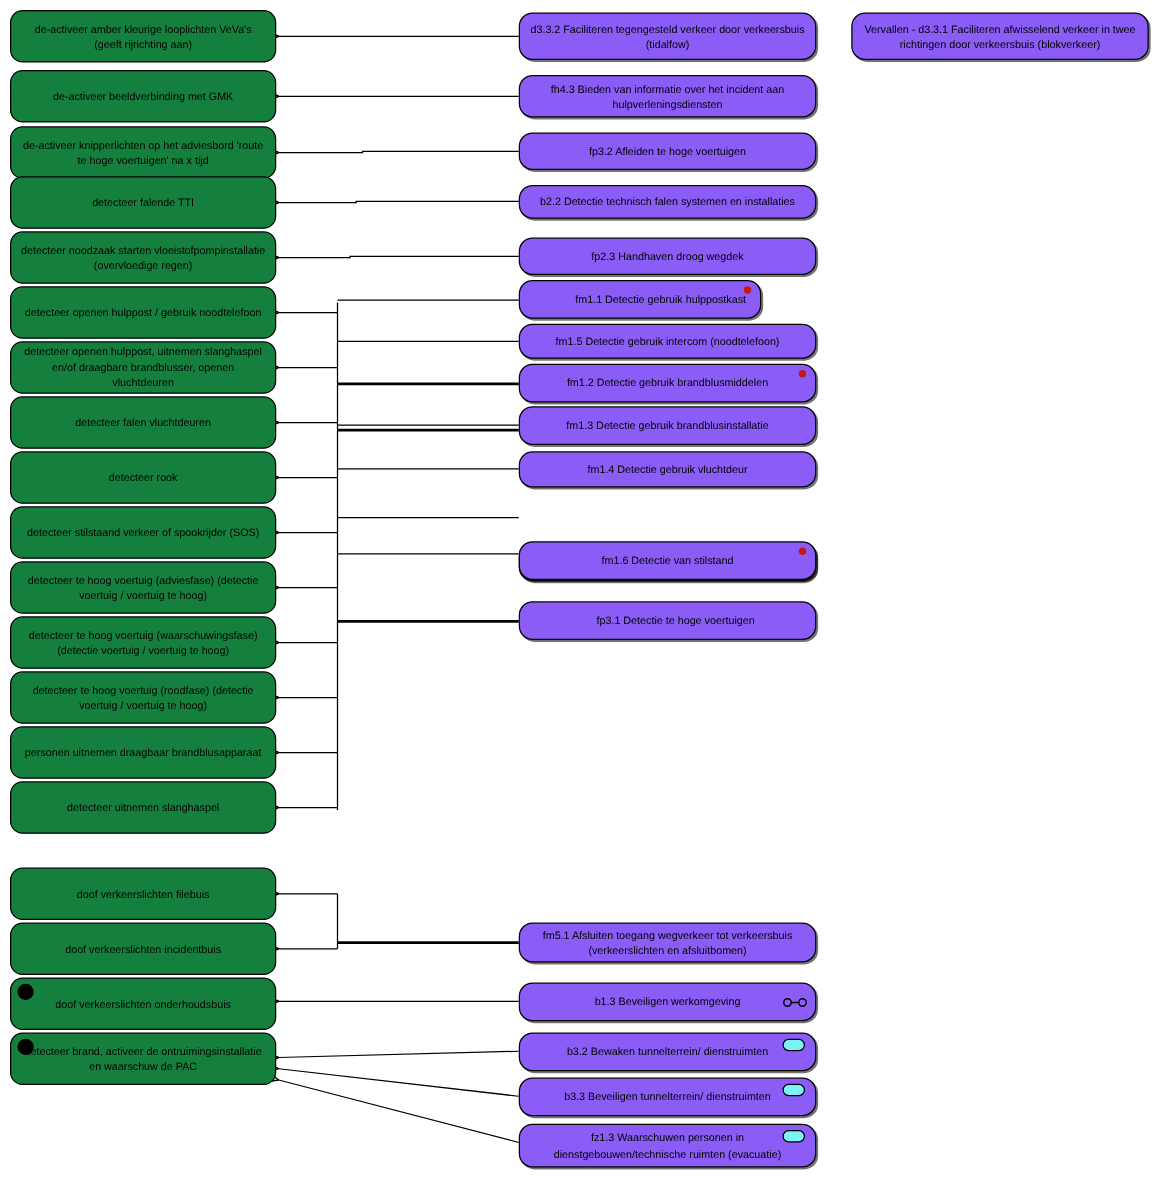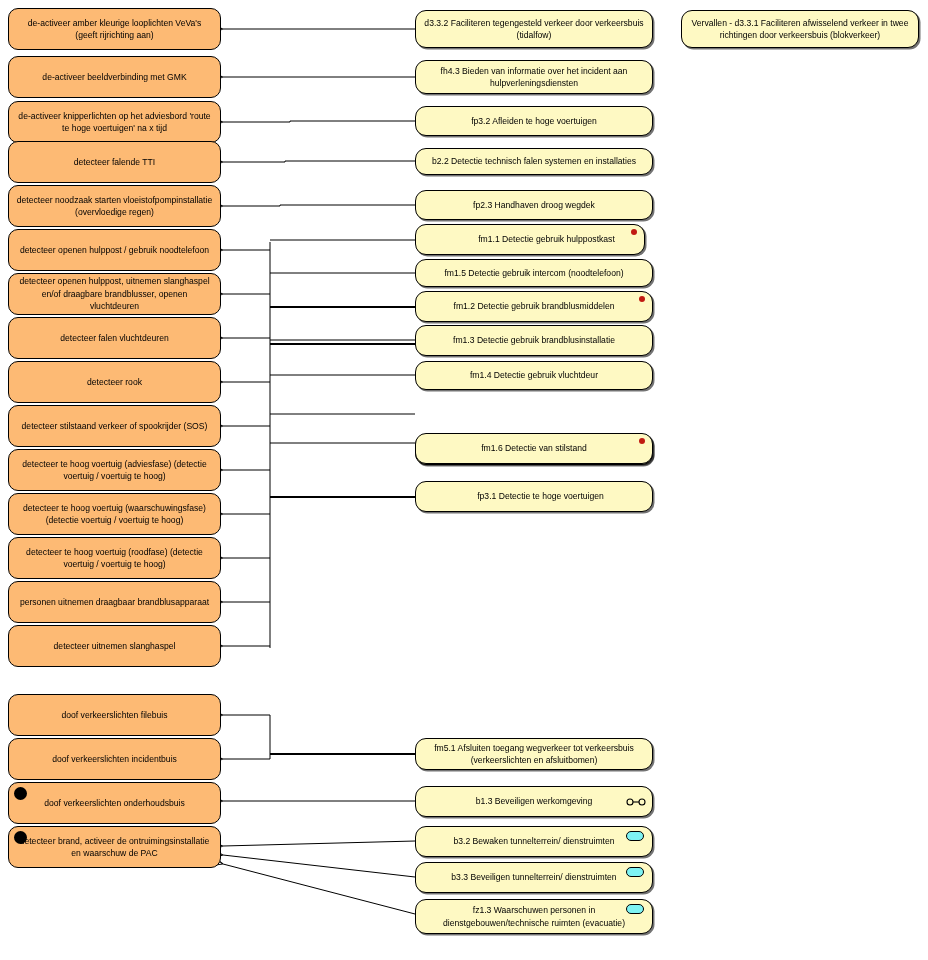--- a/index.html
+++ b/index.html
@@ -20,23 +20,23 @@
     border-radius:10px;
     display:flex;
     align-items:center;
     justify-content:center;
     text-align:center;
     font-size:8.6px;
     line-height:12.5px;
     color:#000;
     padding:2px 7px;
   }
-  .node.left{ background:#fdba74; }
+  .node.left{ background:#15803d; }
   .node.right{
-    background:#fef9c3;
+    background:#8b5cf6;
     border:1.1px solid #000;
     border-radius:11px;
     box-shadow:1.5px 1.5px 0 rgba(0,0,0,0.55);
   }
   .node .lbl{display:block;width:100%;}
 
   
   .dot-red{
     position:absolute;
     width:6px;height:6px;border-radius:50%;
@@ -202,21 +202,21 @@
     </div>
     <div class="node right" style="left: 415px; top: 106px; width: 238px; height: 30px;">
       <span class="lbl">fp3.2 Afleiden te hoge voertuigen</span>
     </div>
     <div class="node right" style="left: 415px; top: 148px; width: 238px; height: 27px;">
       <span class="lbl">b2.2 Detectie technisch falen systemen en installaties</span>
     </div>
     <div class="node right" style="left: 415px; top: 190px; width: 238px; height: 30px;">
       <span class="lbl">fp2.3 Handhaven droog wegdek</span>
     </div>
-    <div class="node right" style="left: 415px; top: 224px; width: 230px; height: 31px; padding-left: 40px;">
+    <div class="node right" style="left: 415px; top: 224px; width: 194px; height: 31px; padding-left: 40px;">
       <span class="dot-red"></span>
       <span class="lbl">fm1.1 Detectie gebruik hulppostkast</span>
     </div>
     <div class="node right" style="left: 415px; top: 259px; width: 238px; height: 28px;">
       <span class="lbl">fm1.5 Detectie gebruik intercom (noodtelefoon)</span>
     </div>
     <div class="node right" style="left: 415px; top: 291px; width: 238px; height: 31px;">
       <span class="dot-red"></span>
       <span class="lbl">fm1.2 Detectie gebruik brandblusmiddelen</span>
     </div>

